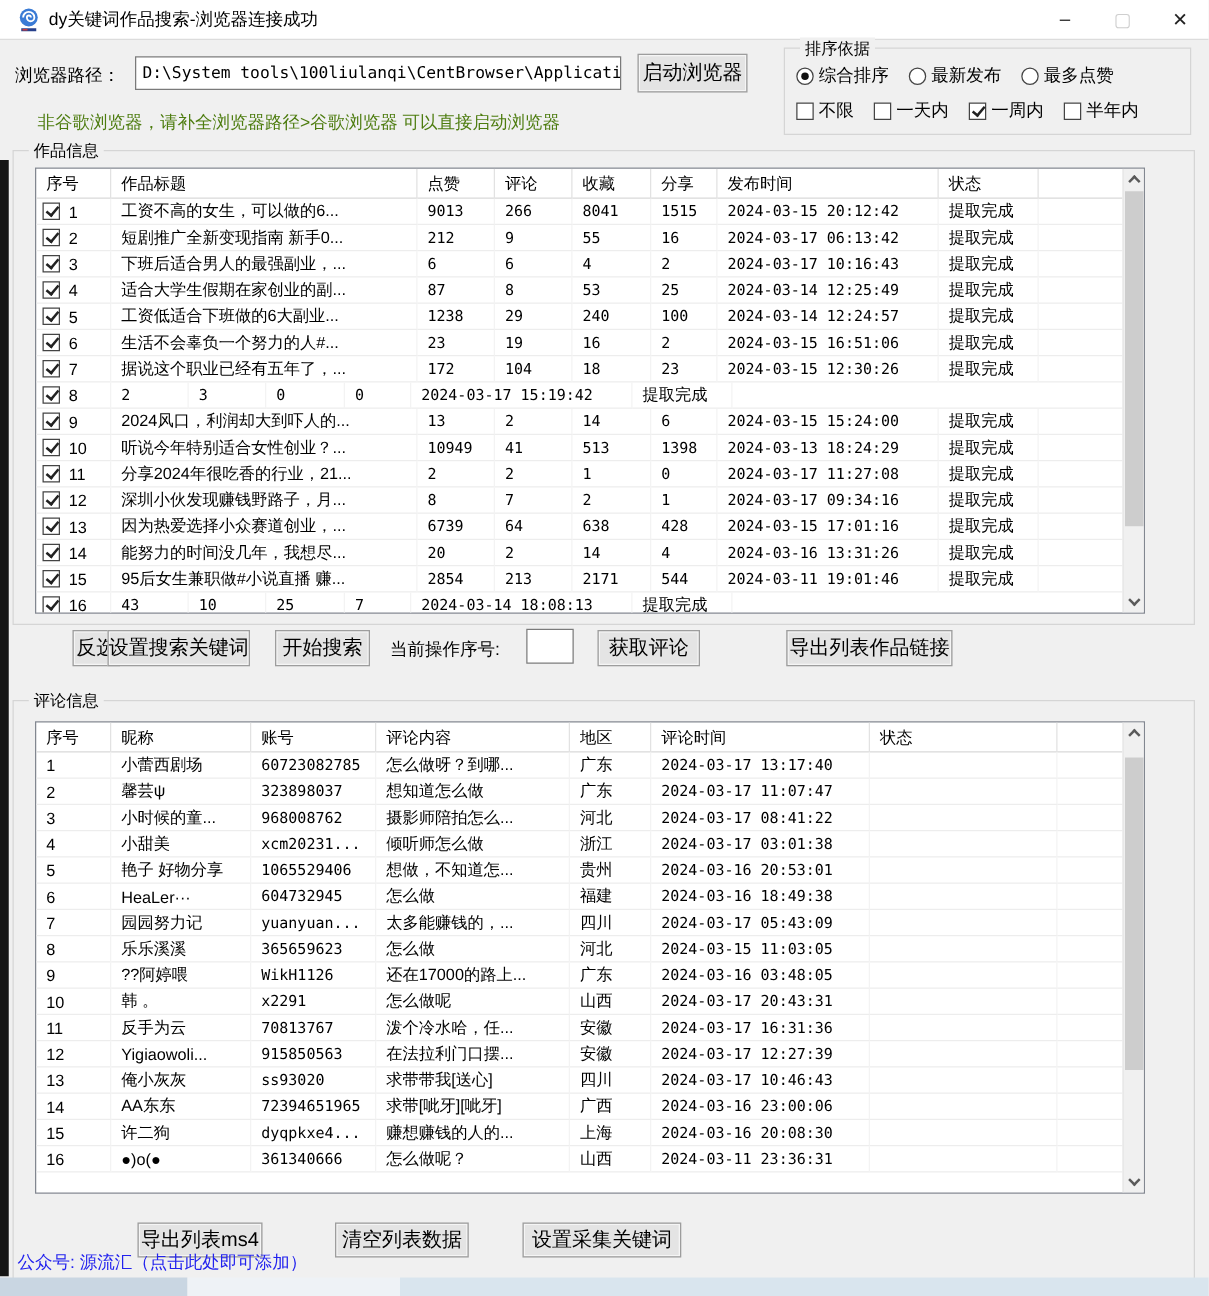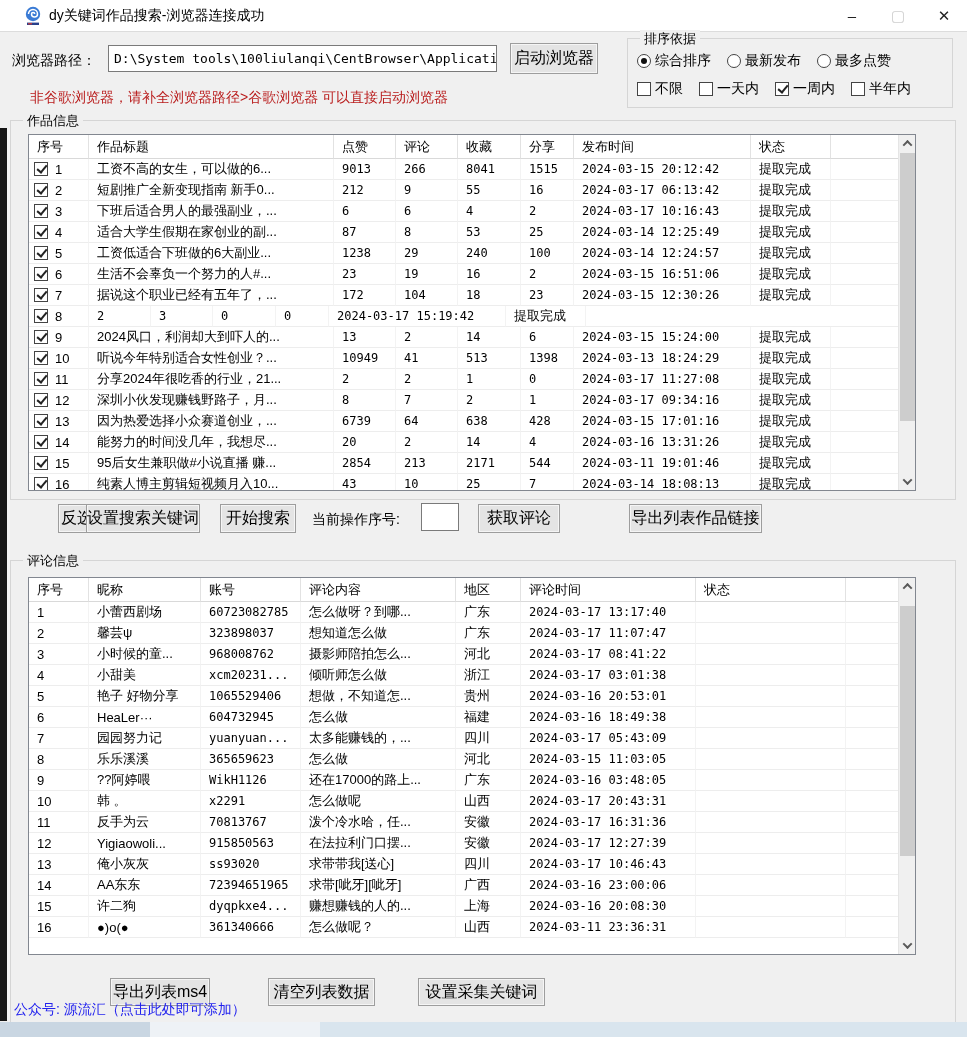--- a/index.html
+++ b/index.html
@@ -5,42 +5,42 @@
   * { box-sizing: border-box; margin: 0; padding: 0; }
   html,body { width: 967px; height: 1037px; overflow: hidden; }
   body {
     font-family: "Liberation Sans", "DejaVu Sans", sans-serif;
     background: #f0f0f0; color: #000; position: relative;
   }
   
   .titlebar {
     position: absolute; left:0; top:0; width:967px; height:32px;
     background:#ffffff; border-bottom:1px solid #dcdcdc;
-    display:flex; align-items:center; padding-left:24px;
+    display:flex; align-items:center; padding-left:14px;
   }
   .app-icon { width:18px; height:20px; position:relative; flex:0 0 auto; }
   .app-icon svg { display:block; }
   .title-text { font-size:14px; margin-left:7px; white-space:nowrap; }
   .win-btns { margin-left:auto; display:flex; height:32px; }
   .win-btn { width:46px; height:32px; display:flex; align-items:center; justify-content:center; font-size:15px; color:#222; }
   .win-btn.max { color:#cfcfcf; }
   
   .lbl { position:absolute; font-size:14px; white-space:nowrap; }
   .textbox {
     position:absolute; background:#fff; border:1px solid #7a7a7a;
     font-family:"DejaVu Sans Mono", monospace; font-size:13px;
     display:flex; align-items:center; padding:0 5px; white-space:nowrap; overflow:hidden;
   }
   .btn {
     position:absolute; background:#e4e4e4; border:1px solid #9d9d9d;
     display:flex; align-items:center; justify-content:center;
     font-size:16px; white-space:nowrap; cursor:default;
     box-shadow: inset 0 0 0 1px #f5f5f5;
   }
-  .warning { position:absolute; left:30px; top:89px; color:#b91c1c; font-size:14px; white-space:nowrap; }
+  .warning { position:absolute; left:30px; top:89px; color:#4d7c0f; font-size:14px; white-space:nowrap; }
   
   .groupbox { position:absolute; border:1px solid #d5d5d5;padding-left:16px; }
   .groupbox .legend {
     position:absolute; top:-9px; left:12px; background:#f0f0f0;
     padding:0 4px; font-size:13px; white-space:nowrap;
   }
   
   .opt-row { position:absolute; display:flex; align-items:center; font-size:14px; }
   .opt { display:flex; align-items:center; margin-right:16px; white-space:nowrap; }
   .radio { width:14px; height:14px; border:1px solid #444; border-radius:50%; background:#fff; margin-right:4px; position:relative; flex:0 0 auto; }
@@ -375,21 +375,20 @@
           <div class="td w-share mono">544</div>
           <div class="td w-time mono">2024-03-11 19:01:46</div>
           <div class="td w-status">提取完成</div>
           <div class="td w-fill"></div>
         </div>
         <div class="tr">
           <div class="td w-seq seqcell">
             <span class="cb on"></span>
             <span class="num">16</span>
           </div>
-          <div class="td w-title">纯素人博主剪辑短视频月入10...</div>
           <div class="td w-likes mono">43</div>
           <div class="td w-comm mono">10</div>
           <div class="td w-fav mono">25</div>
           <div class="td w-share mono">7</div>
           <div class="td w-time mono">2024-03-14 18:08:13</div>
           <div class="td w-status">提取完成</div>
           <div class="td w-fill"></div>
         </div>
       </div>
     <div class="vscroll">

